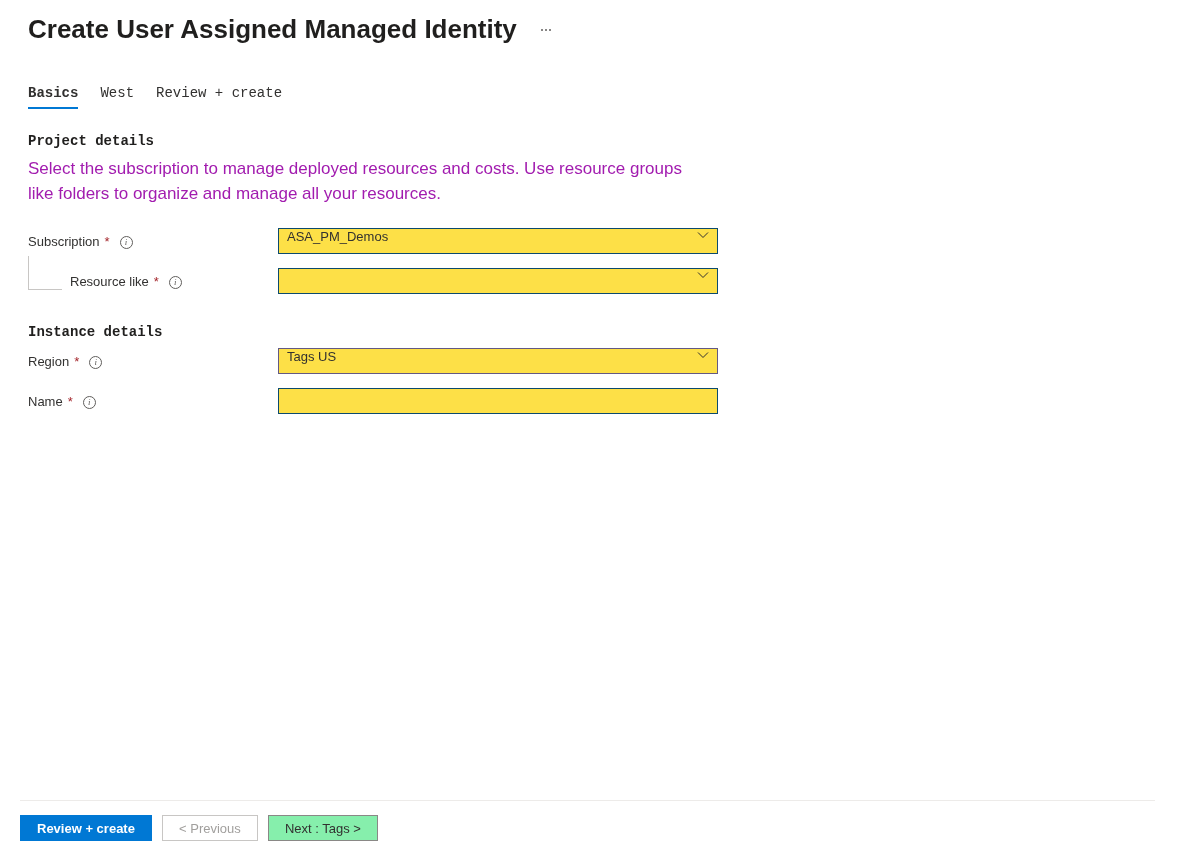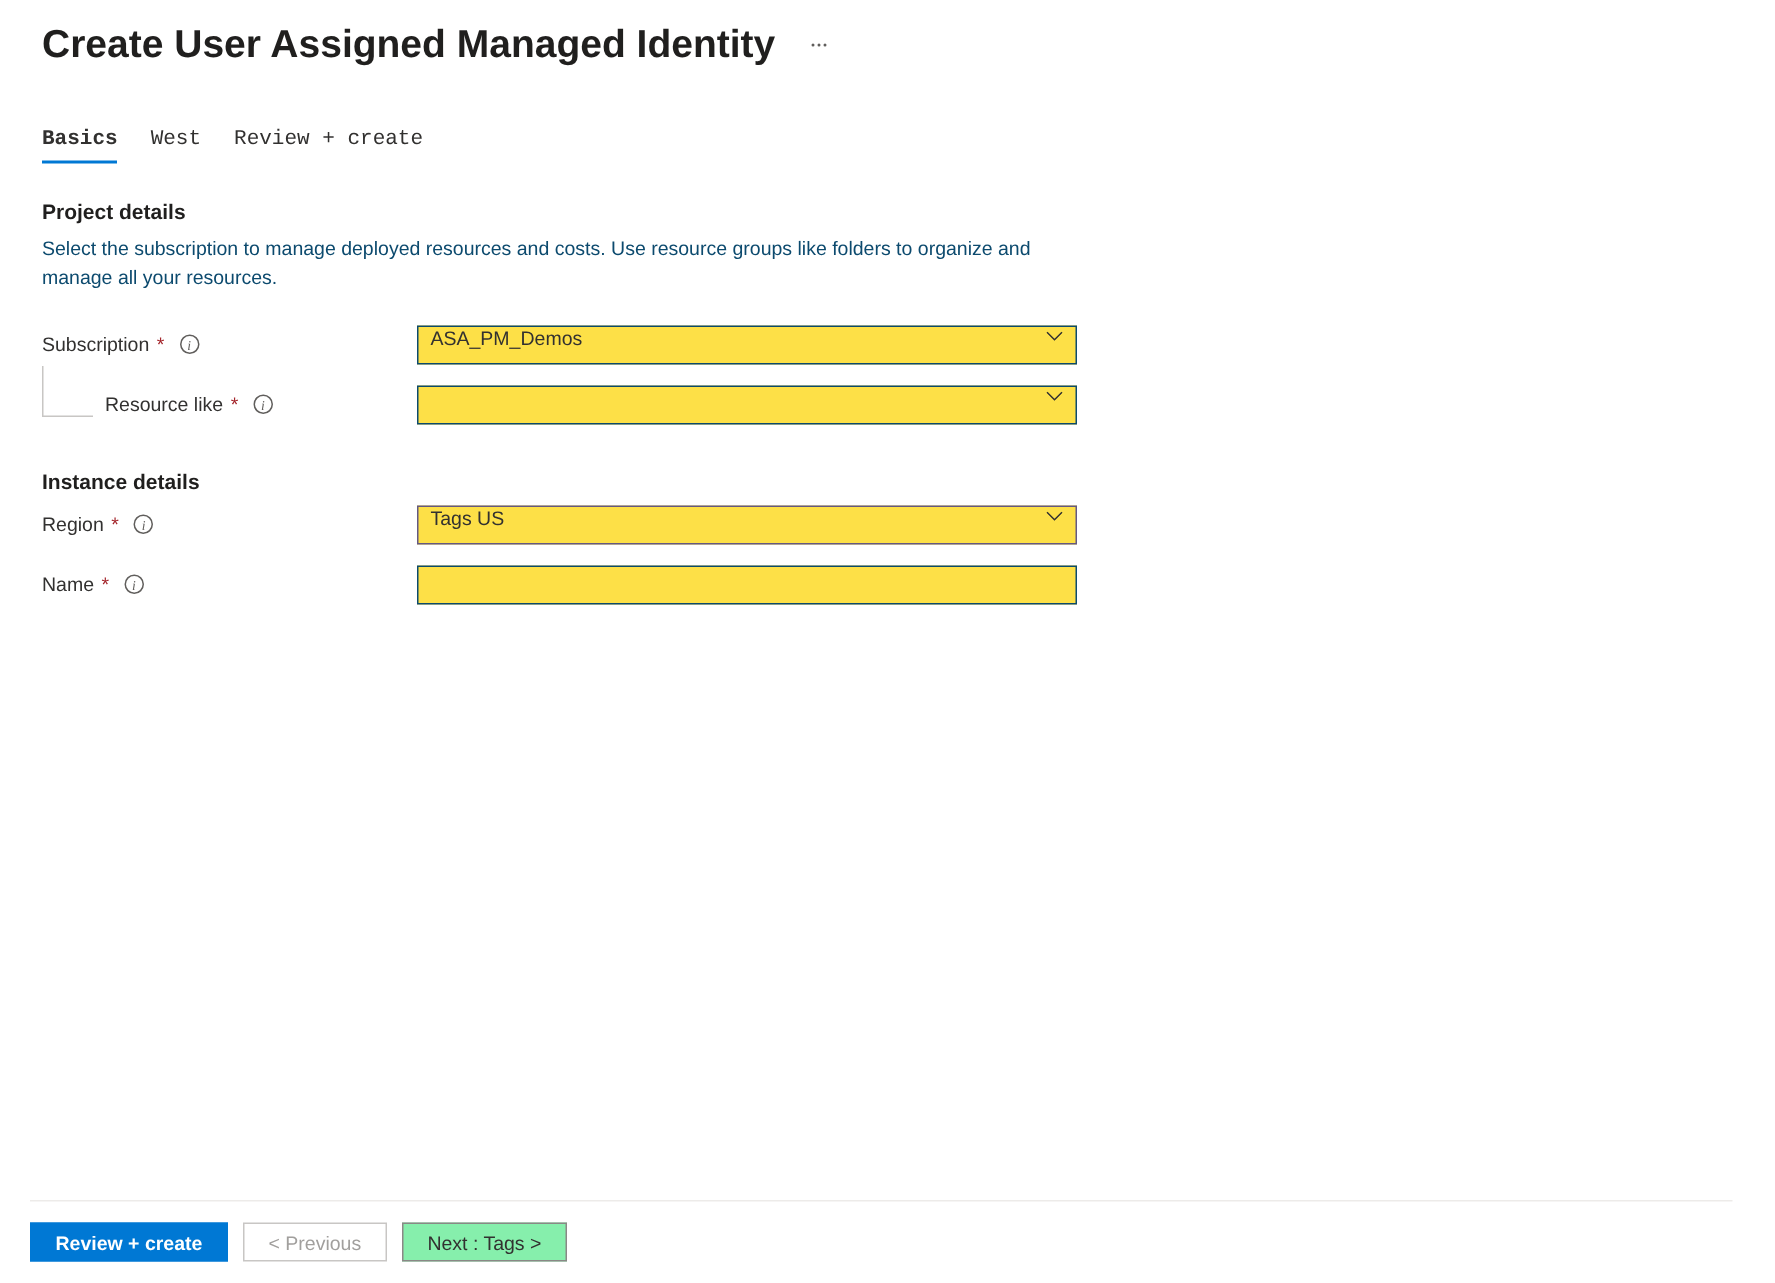--- a/index.html
+++ b/index.html
@@ -56,24 +56,25 @@
     }
     .tab.active {
       font-weight: 600;
       border-bottom: 2px solid #0078d4;
     }
     .section-heading {
       font-size: 14px;
       font-weight: 700;
       color: #201f1e;
       margin-bottom: 8px;
+      font-family: Liberation Mono, monospace;
     }
     .section-desc {
-      font-size: 13px;
-      color: #0c4a6e;
+      font-size: 17px;
+      color: #a21caf;
       line-height: 1.45;
       max-width: 660px;
       margin-bottom: 22px;
     }
     .form-row {
       display: flex;
       align-items: center;
       margin-bottom: 14px;
     }
     .form-row.indented .label-cell {
@@ -85,21 +86,21 @@
       left: 0;
       top: -18px;
       width: 34px;
       height: 34px;
       border-left: 1px solid #c8c6c4;
       border-bottom: 1px solid #c8c6c4;
     }
     .label-cell {
       width: 250px;
       display: flex;
-      align-items: center;
+      align-items: flex-end;
       gap: 4px;
       font-size: 13px;
       color: #323130;
     }
     .req { color: #a4262c; margin-left: 1px; }
     .info-icon {
       width: 13px; height: 13px;
       border: 1px solid #605e5c;
       border-radius: 50%;
       display: inline-flex;

